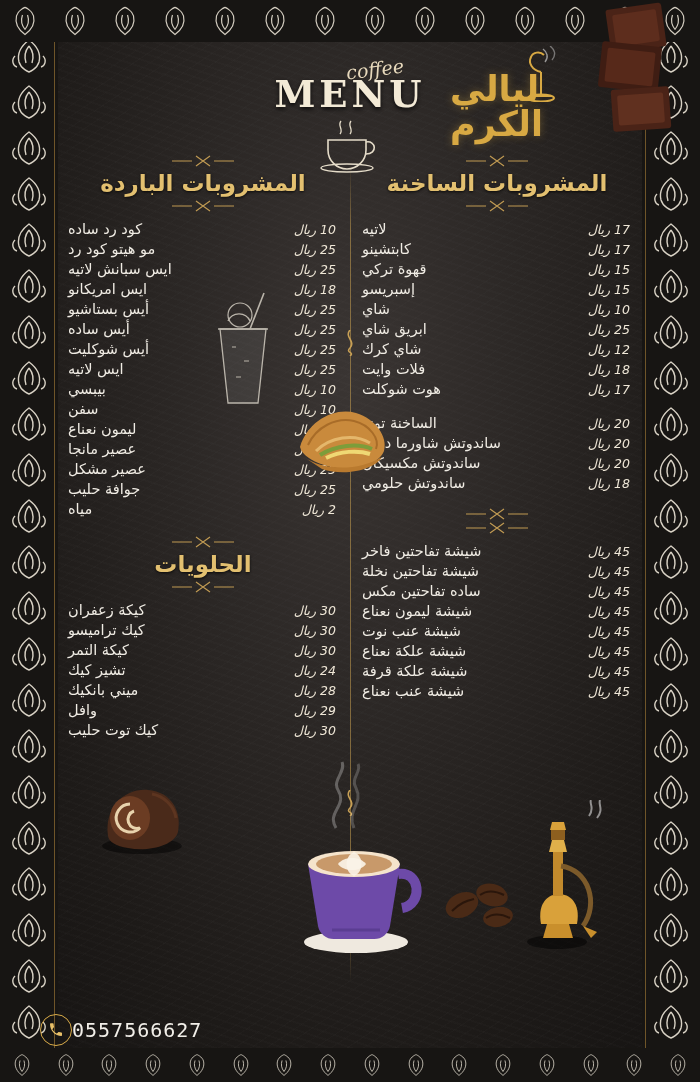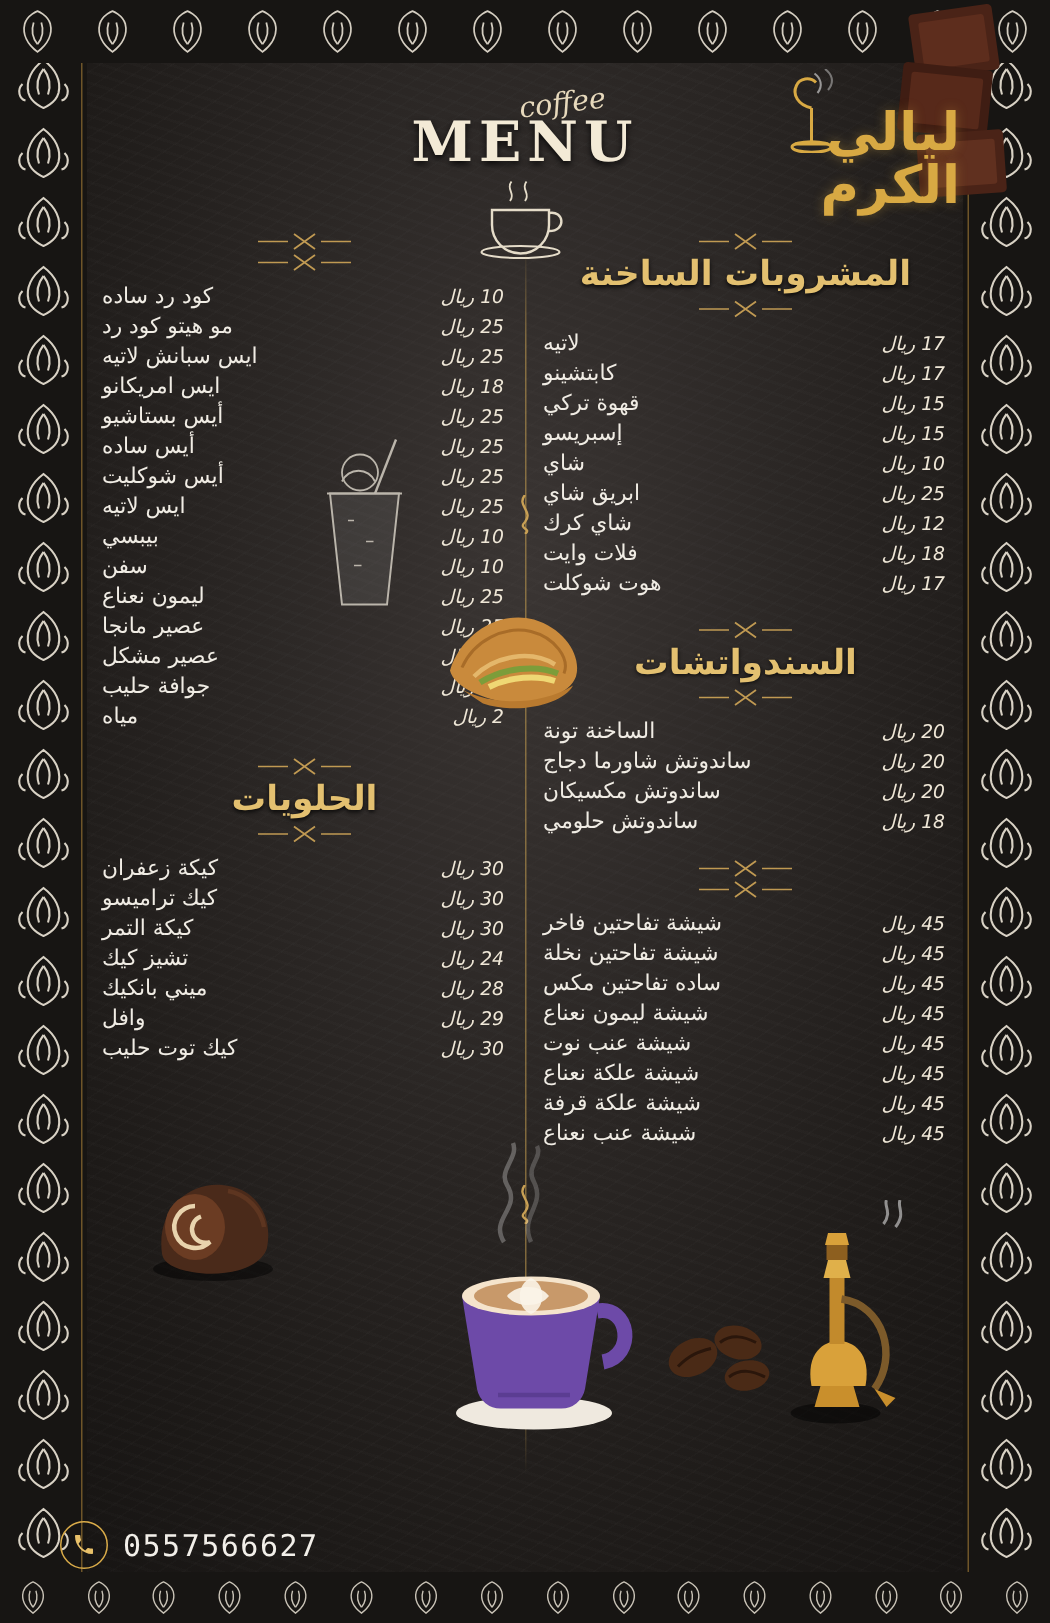--- a/index.html
+++ b/index.html
@@ -54,21 +54,21 @@
     overflow:hidden;
   }
   .top-strip{top:0;}
   .bottom-strip{bottom:0;height:34px;}
   .top-strip .orn-h{width:34px;height:34px;opacity:.9;}
   .bottom-strip .orn-h{width:26px;height:26px;opacity:.85;}
 
   
   .logo{
     position:absolute;top:46px;right:60px;width:190px;height:95px;
-    text-align:right;
+    text-align:left;
   }
   .logo-ar{
     font-size:35px;color:#d8a943;font-weight:bold;
     letter-spacing:1px;line-height:1;
     text-shadow:0 0 8px rgba(216,169,67,.35);
     margin-top:26px;
   }
   .logo-mark{
     position:absolute;top:0;right:58px;width:70px;height:56px;
   }
@@ -133,21 +133,21 @@
   .croissant{left:290px;top:385px;width:110px;height:95px;}
   .cake-roll{left:90px;top:770px;width:105px;height:90px;}
   .latte{left:286px;top:790px;width:140px;height:165px;}
   .beans{left:436px;top:865px;width:90px;height:70px;}
   .shisha{left:505px;top:800px;width:110px;height:150px;}
   .glass{left:198px;top:285px;width:90px;height:130px;opacity:.75;}
 
   
   .phone-bar{
     position:absolute;left:40px;bottom:36px;
-    display:flex;align-items:center;gap:10px;
+    display:flex;align-items:center;gap:0;
     direction:ltr;
   }
   .phone-circle{
     width:30px;height:30px;border-radius:50%;
     border:1px solid #d9ab49;display:flex;align-items:center;justify-content:center;
   }
   .phone-num{
     font-family:"DejaVu Sans Mono","Liberation Mono",monospace;
     font-size:20px;color:#f2efe9;letter-spacing:1px;
   }
@@ -1015,31 +1015,20 @@
               <span class="name">فلات وايت</span>
             </div>
             <div class="item">
               <span class="price">17 ريال</span>
               <span class="name">هوت شوكلت</span>
             </div>
           </div>
       </div>
 
       <div class="section" style="margin-top:14px">
-        <div class="sec-head">
-          <svg class="sec-orn" viewBox="0 0 62 14">
-            <path d="M0 7 H20 M42 7 H62" stroke="#c8a055" stroke-width="1"></path>
-            <path d="M24 2 L31 7 L24 12 M38 2 L31 7 L38 12" stroke="#c8a055" stroke-width="1.2" fill="none"></path>
-          </svg>
-          <div class="sec-title">السندواتشات</div>
-          <svg class="sec-orn" viewBox="0 0 62 14">
-            <path d="M0 7 H20 M42 7 H62" stroke="#c8a055" stroke-width="1"></path>
-            <path d="M24 2 L31 7 L24 12 M38 2 L31 7 L38 12" stroke="#c8a055" stroke-width="1.2" fill="none"></path>
-          </svg>
-        </div>
         <div id="list-sandwiches">
             <div class="item">
               <span class="price">20 ريال</span>
               <span class="name">الساخنة تونة</span>
             </div>
             <div class="item">
               <span class="price">20 ريال</span>
               <span class="name">ساندوتش شاورما دجاج</span>
             </div>
             <div class="item">
@@ -1103,20 +1092,21 @@
     </div>
 
     <div class="col-left">
 
       <div class="section">
         <div class="sec-head">
           <svg class="sec-orn" viewBox="0 0 62 14">
             <path d="M0 7 H20 M42 7 H62" stroke="#c8a055" stroke-width="1"></path>
             <path d="M24 2 L31 7 L24 12 M38 2 L31 7 L38 12" stroke="#c8a055" stroke-width="1.2" fill="none"></path>
           </svg>
+          <div class="sec-title">المشروبات الباردة</div>
           <svg class="sec-orn" viewBox="0 0 62 14">
             <path d="M0 7 H20 M42 7 H62" stroke="#c8a055" stroke-width="1"></path>
             <path d="M24 2 L31 7 L24 12 M38 2 L31 7 L38 12" stroke="#c8a055" stroke-width="1.2" fill="none"></path>
           </svg>
         </div>
         <div id="list-cold">
             <div class="item">
               <span class="price">10 ريال</span>
               <span class="name">كود رد ساده</span>
             </div>

